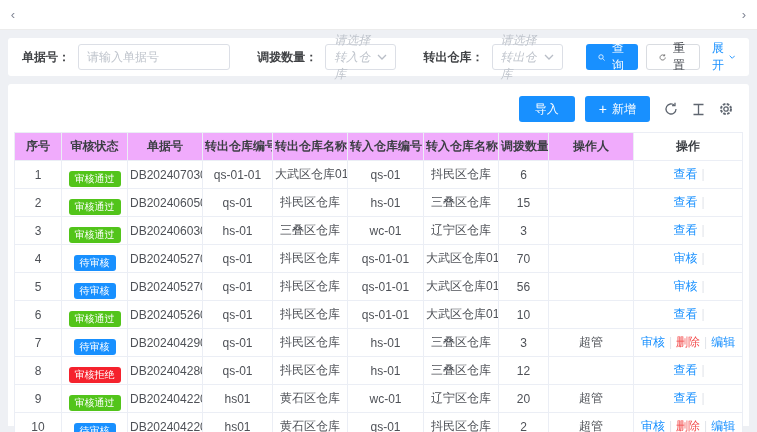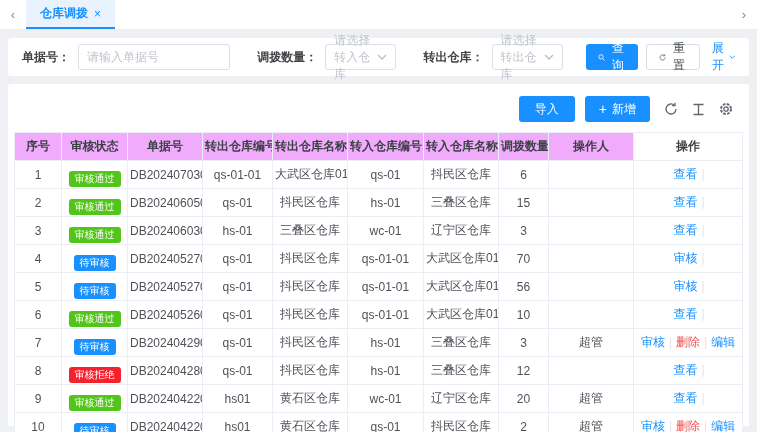--- a/index.html
+++ b/index.html
@@ -35,21 +35,21 @@
   }
   
   .f-label { font-weight:bold; color:#404245; white-space:nowrap; }
   .f-input, .f-select {
     width:152px; height:26px; border:1px solid #dcdfe6; border-radius:3px;
     padding:0 8px; font-size:12px; color:#333; background:#fff; outline:none;
     font-family:inherit;
   }
   .f-input::placeholder { color:#bfc4cc; }
   .f-select { display:flex; align-items:center; justify-content:space-between; cursor:pointer; }
-  .f-select .ph { color:#bfc4cc; }
+  .f-select .ph { color:#bfc4cc;font-style:italic; }
   .f-select svg { flex:none; }
   .gap-lg { width:28px; }
   .btn {
     height:26px; border-radius:3px; border:none; cursor:pointer;
     font-size:12px; display:inline-flex; align-items:center; gap:5px;
     padding:0 12px; font-family:inherit;
   }
   .btn-primary { background:#1890ff; color:#fff; }
   .btn-plain { background:#fff; color:#454950; border:1px solid #d9dce1; }
   .link { color:#1890ff; cursor:pointer; display:inline-flex; align-items:center; gap:1px; }
@@ -73,24 +73,20 @@
     padding:0 6px; border-radius:3px;margin-top:8px;
   }
   .act-link { cursor:pointer; margin:0 3px; }
   .act-sep { color:#e2e5ea; margin:0 1px; }
 </style>
 </head>
 <body>
 
 <div class="tabbar">
   <span class="tab-nav">‹</span>
-  <div class="tab">
-    <span>仓库调拨</span>
-    <span class="close">×</span>
-  </div>
   <span class="tab-nav tab-fwd">›</span>
 </div>
 
 <div class="filter-card">
   <span class="f-label">单据号：</span>
   <input class="f-input" placeholder="请输入单据号" style="">
   <span class="gap-lg"></span>
   <span class="f-label">调拨数量：</span>
   <div class="f-select">
     <span class="ph">请选择转入仓库</span>

